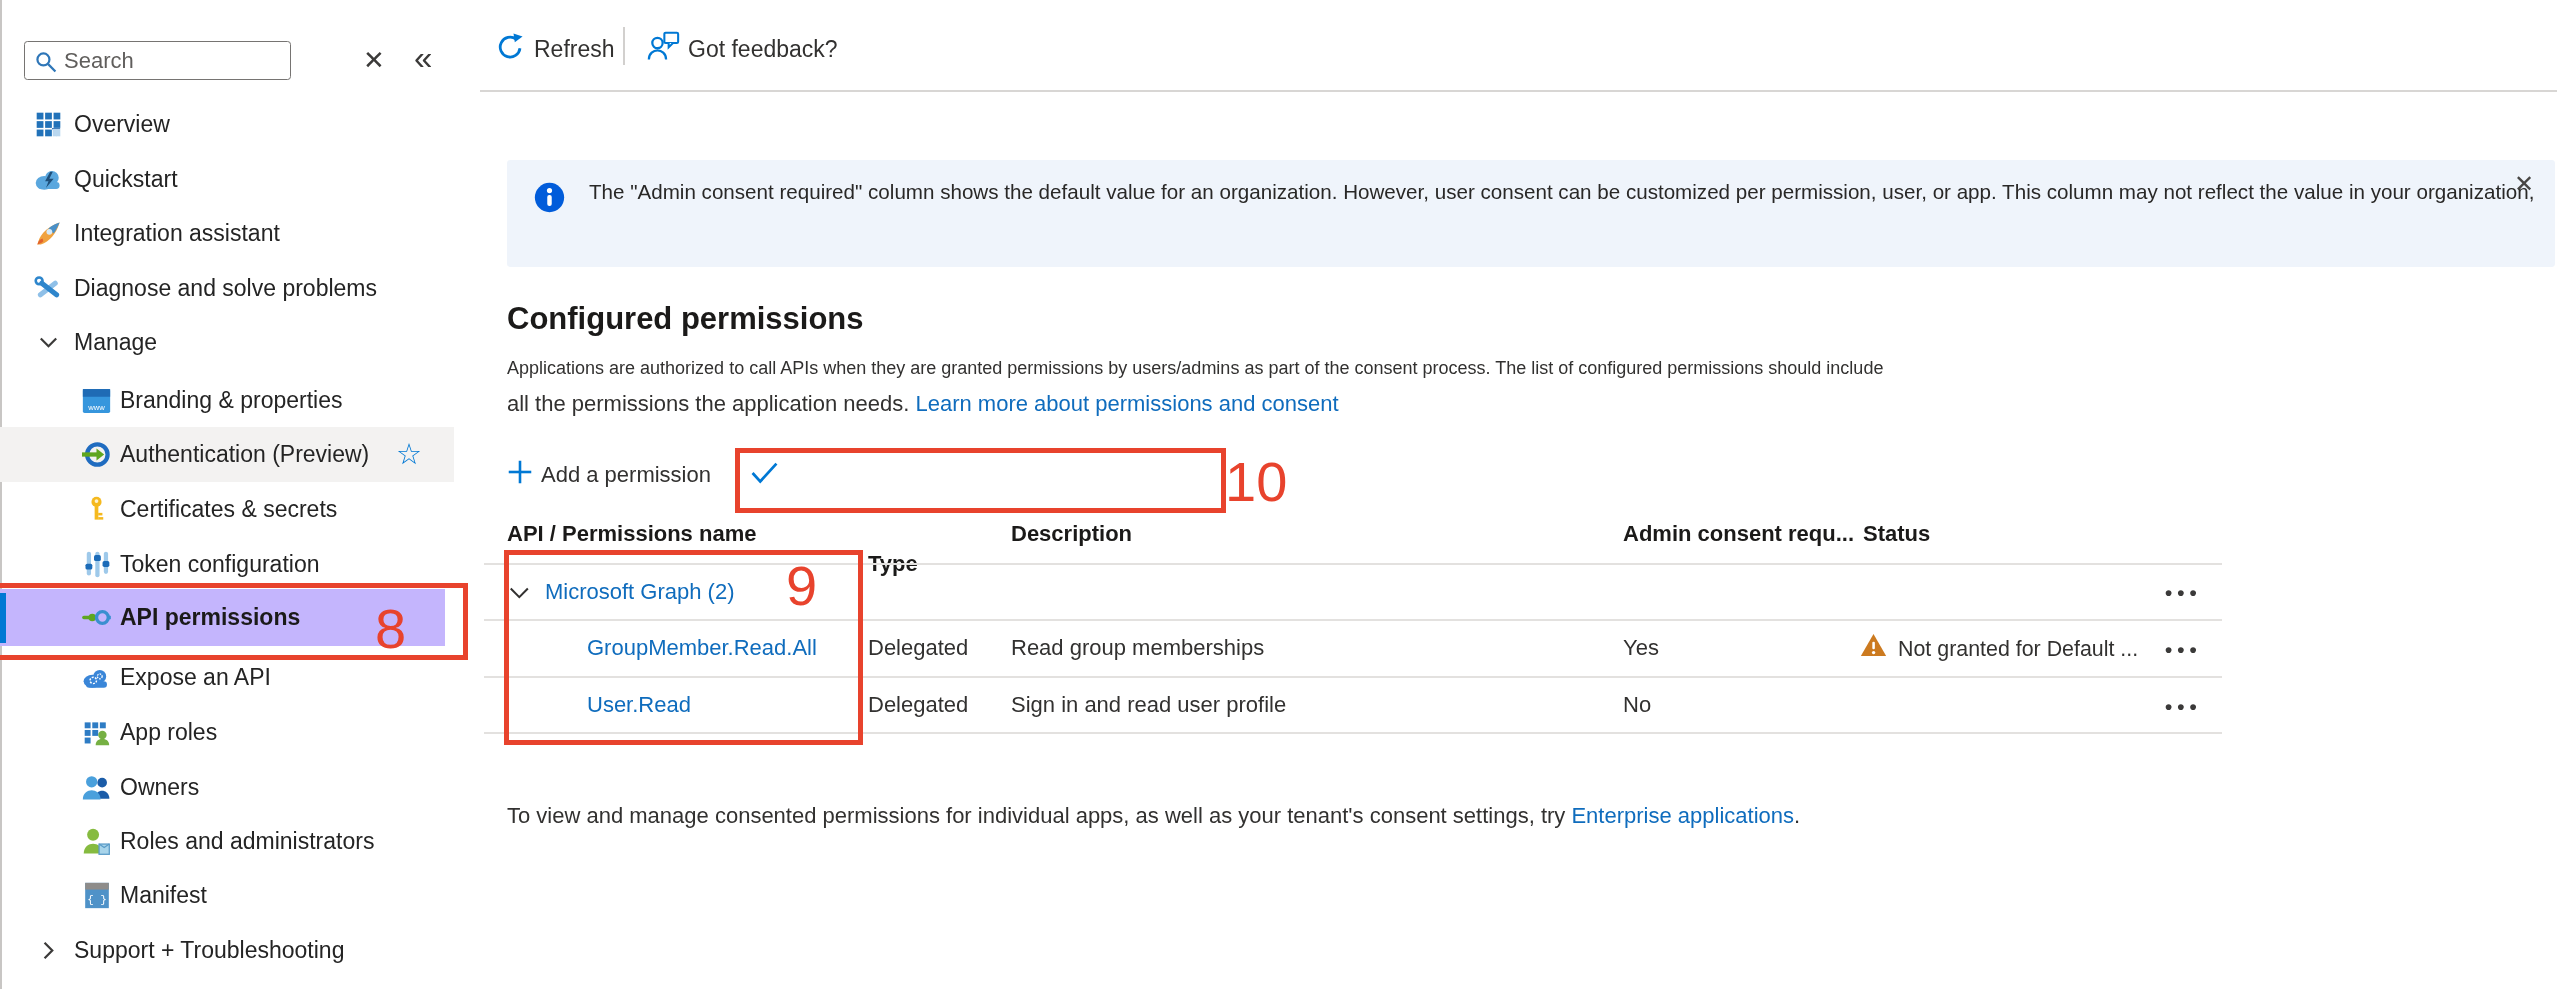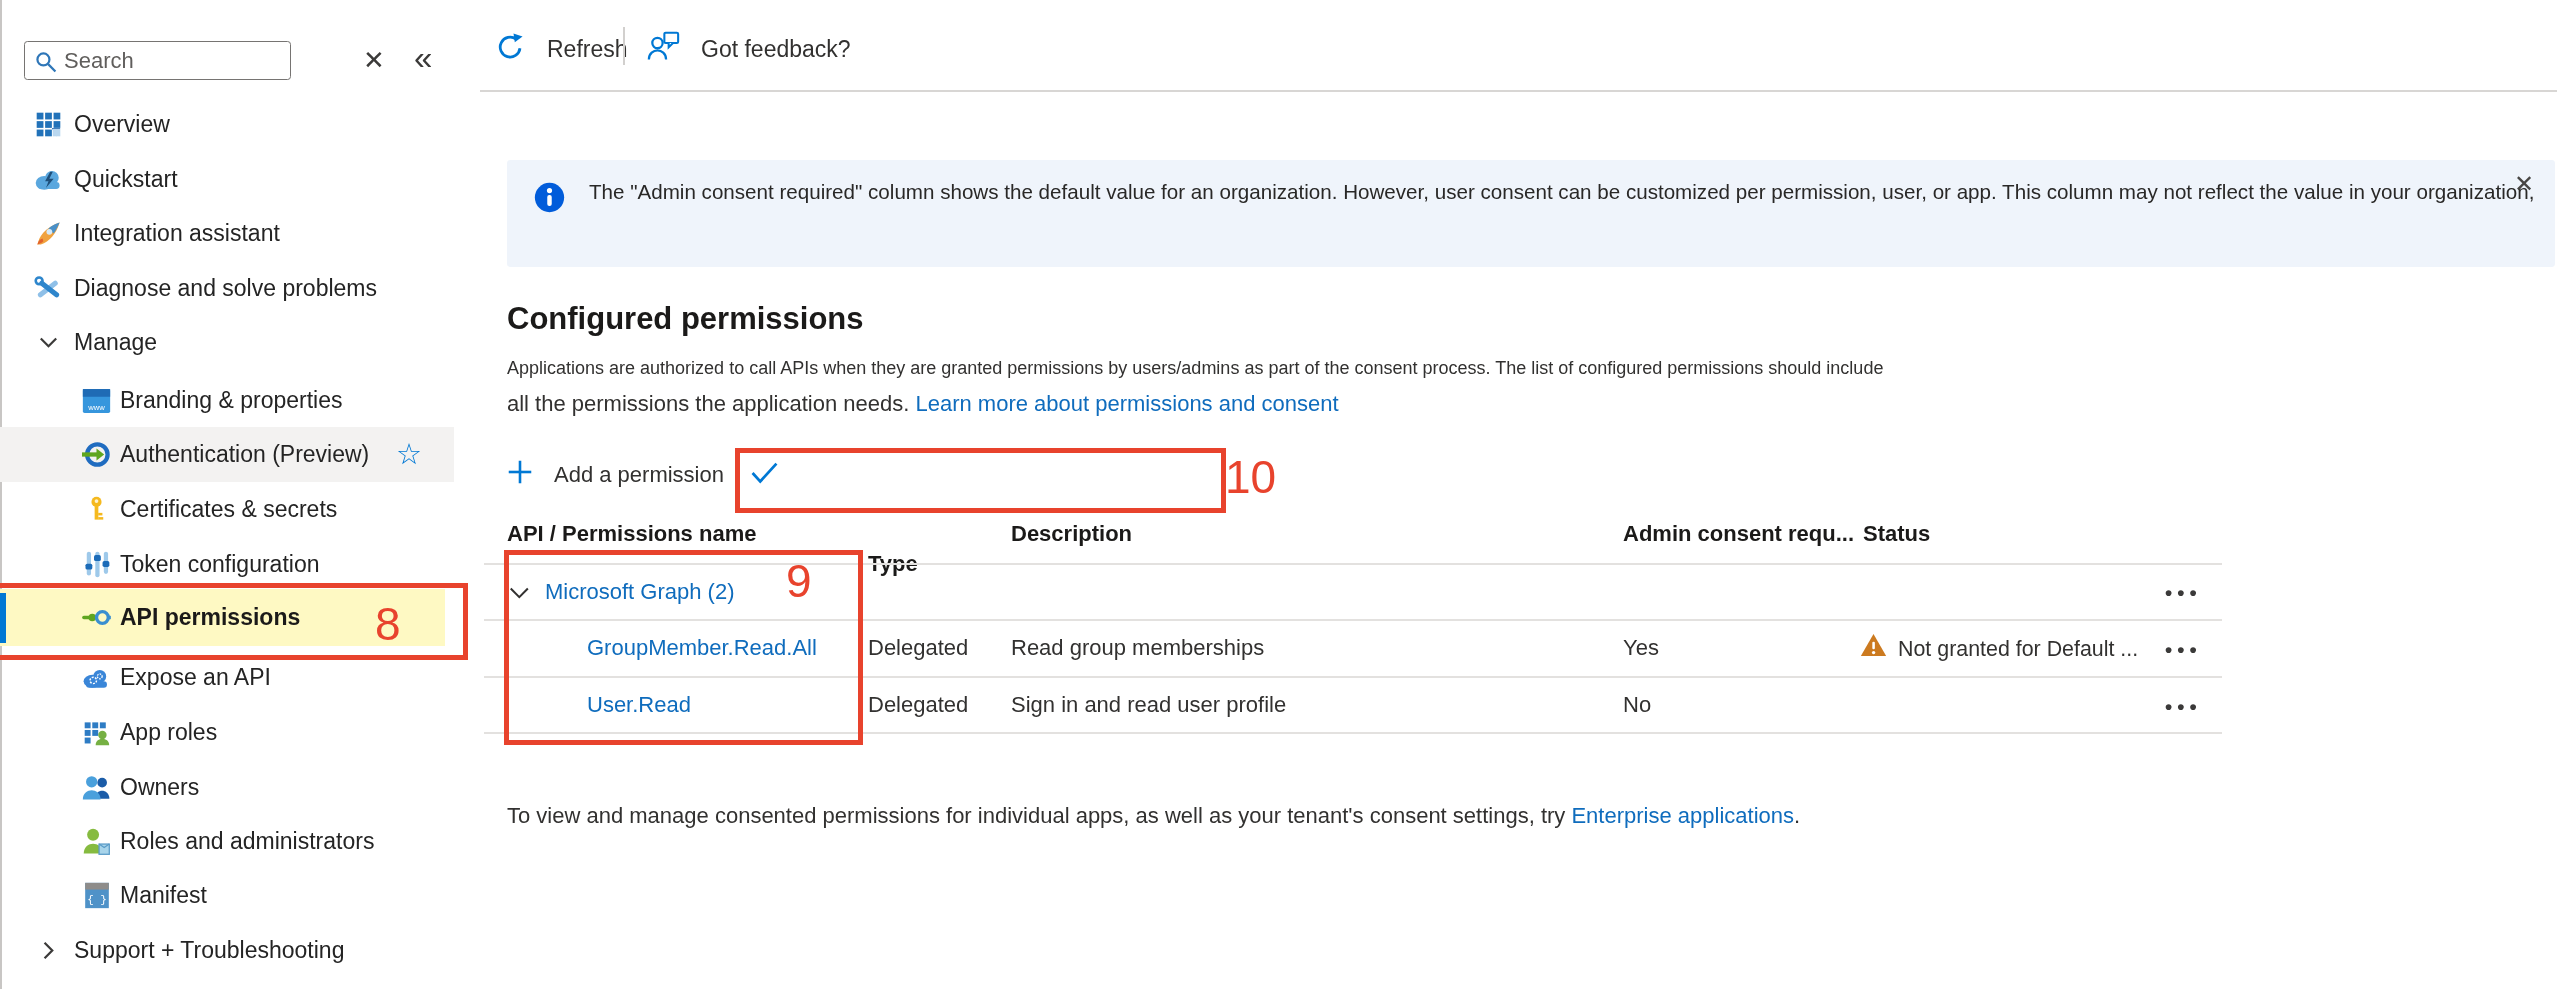--- a/index.html
+++ b/index.html
@@ -7,32 +7,32 @@
        font-family:"Liberation Sans",sans-serif;color:#252423;overflow:hidden;}
   .abs{position:absolute;}
   .t{white-space:nowrap;}
   
   .nav-row{position:absolute;left:0;width:445px;height:55px;display:flex;align-items:center;cursor:pointer;}
   .nav-row .nicon{position:absolute;left:34px;width:29px;height:29px;display:flex;align-items:center;justify-content:center;}
   .nav-row .nlabel{position:absolute;left:74px;font-size:23px;color:#242424;}
   .nav-row.sub .nicon{left:82px;}
   .nav-row.sub .nlabel{left:120px;}
   .nav-row.hl{background:#f3f2f1;width:454px;}
-  .nav-row.selected{background:#fef9c3;width:445px;}
+  .nav-row.selected{background:#c4b5fd;width:445px;}
   .nav-row.selected .nlabel{font-weight:bold;color:#1b1a19;}
   .searchbox{position:absolute;left:24px;top:41px;width:267px;height:39px;box-sizing:border-box;
        border:1.7px solid #767472;border-radius:3.4px;background:#fff;padding:0 8.6px 0 39px;
        font-size:22px;color:#333;font-family:"Liberation Sans",sans-serif;outline:none;}
   .searchbox::placeholder{color:#605e5c;}
   
   .redbox{position:absolute;border:5.1px solid #e8432d;pointer-events:none;z-index:30;}
-  .rednum{position:absolute;color:#e8432d;font-size:46px;line-height:1;z-index:31;pointer-events:none;}
+  .rednum{position:absolute;color:#e8432d;font-size:56px;line-height:1;z-index:31;pointer-events:none;}
   
   .link{color:#0f6cbd;cursor:pointer;text-decoration:none;}
-  .toolbtn{position:absolute;display:flex;align-items:center;gap:21px;font-size:23px;color:#323130;cursor:pointer;}
+  .toolbtn{position:absolute;display:flex;align-items:center;gap:8px;font-size:23px;color:#323130;cursor:pointer;}
   .hdr{font-size:22px;font-weight:bold;color:#1b1a19;}
   .cell{font-size:22px;color:#323130;}
   .rowline{position:absolute;left:484px;width:1738px;height:1.7px;background:#e3e1df;}
   .menu-dots{position:absolute;left:2165px;font-size:20.6px;letter-spacing:5.1px;color:#3b3a39;cursor:pointer;font-weight:bold;}
 </style>
 </head>
 <body>
 
 <div class="abs" style="left:0;top:0;width:1.7px;height:990px;background:#c8c6c4;"></div>
 

